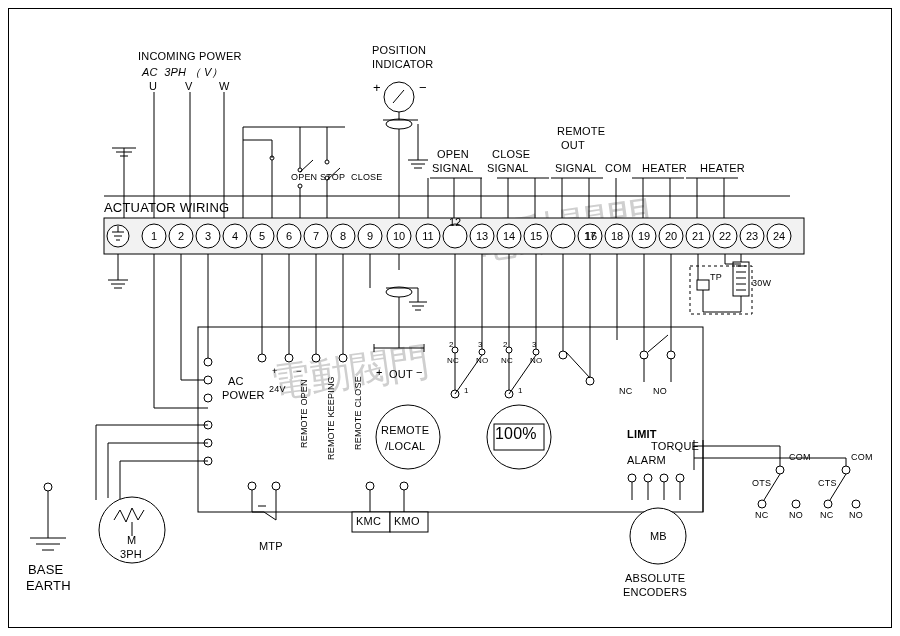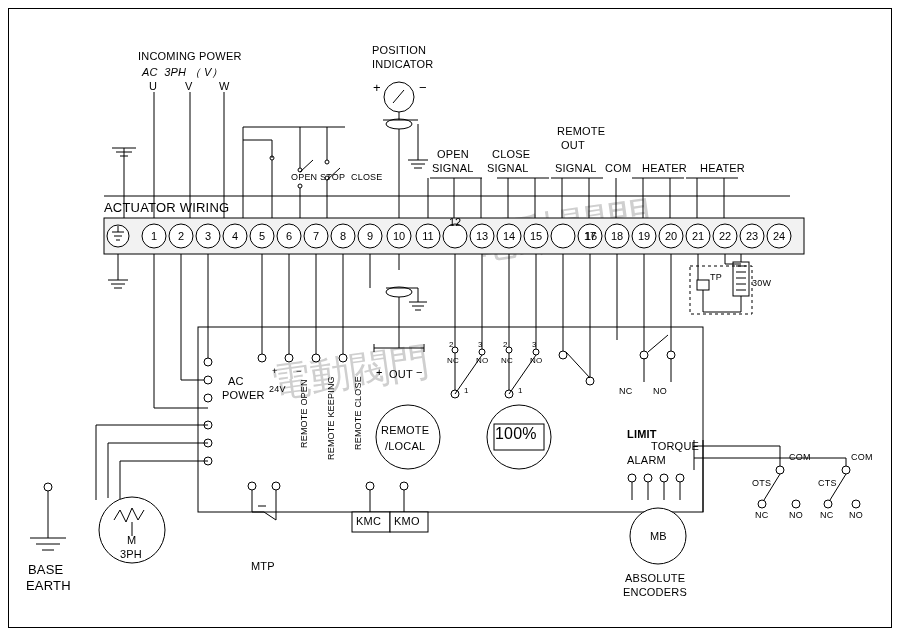--- a/index.html
+++ b/index.html
@@ -425,19 +425,19 @@
   <div class="lbl sm" style="left:789px; top:452px;">COM</div>
   <div class="lbl sm" style="left:851px; top:452px;">COM</div>
 
   <div class="lbl" style="left:650px; top:530px;">MB</div>
   <div class="lbl" style="left:625px; top:572px;">ABSOLUTE</div>
   <div class="lbl" style="left:623px; top:586px;">ENCODERS</div>
 
   <div class="lbl" style="left:127px; top:534px;">M</div>
   <div class="lbl" style="left:120px; top:548px;">3PH</div>
 
-  <div class="lbl" style="left:251px; top:540px;margin-top:20px;">MTP</div>
+  <div class="lbl" style="left:259px; top:540px;">MTP</div>
   <div class="lbl" style="left:356px; top:515px;">KMC</div>
   <div class="lbl" style="left:394px; top:515px;">KMO</div>
 
   <div class="lbl bg" style="left:28px; top:562px;">BASE</div>
   <div class="lbl bg" style="left:26px; top:578px;">EARTH</div>
 </div>
 
 </body></html>

